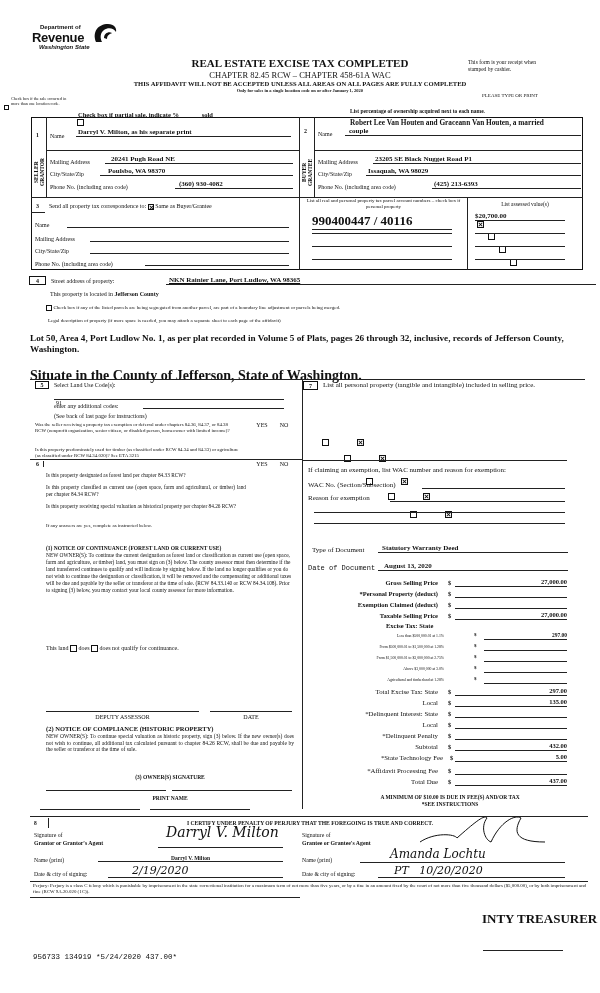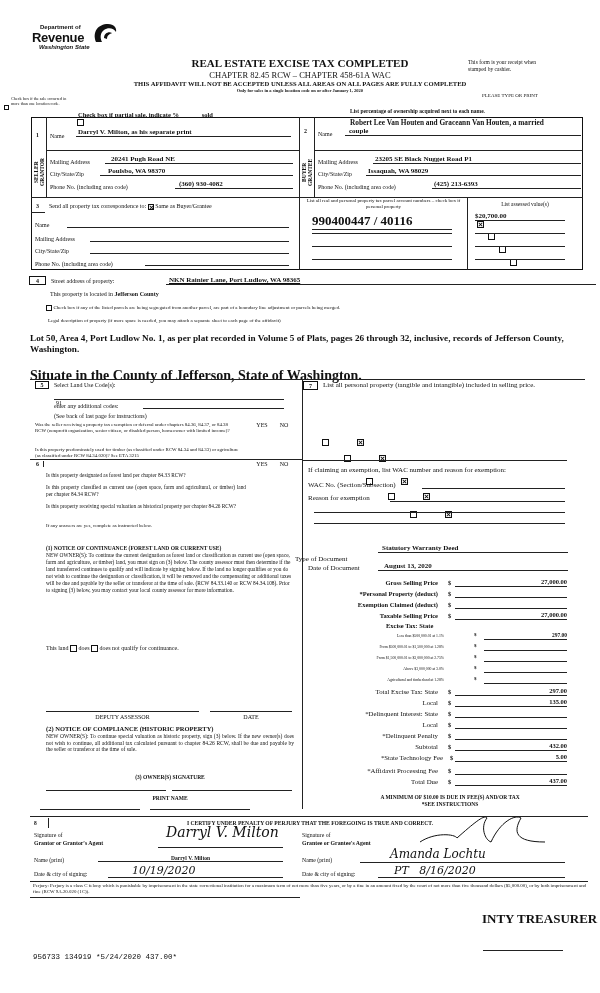--- a/index.html
+++ b/index.html
@@ -215,23 +215,23 @@
 <div class="hline" style="left:302px;top:460px;width:265px;"></div>
 <div class="abs md" style="left:308px;top:466px;">If claiming an exemption, list WAC number and reason for exemption:</div>
 <div class="abs md" style="left:308px;top:481px;">WAC No. (Section/Subsection)</div>
 <div class="abs ul" style="left:422px;top:483px;width:143px;height:6px;"></div>
 <div class="abs md" style="left:308px;top:494px;">Reason for exemption</div>
 <div class="abs ul" style="left:390px;top:496px;width:175px;height:6px;"></div>
 <div class="abs ul" style="left:314px;top:507px;width:251px;height:6px;"></div>
 <div class="abs ul" style="left:314px;top:518px;width:251px;height:6px;"></div>
 
 
-<div class="abs md" style="left:295px;top:546px;margin-top:9px;">Type of Document</div>
+<div class="abs md" style="left:312px;top:546px;">Type of Document</div>
 <div class="abs filled ul" style="left:378px;top:544px;width:190px;padding-left:4px;">Statutory Warranty Deed</div>
-<div class="abs md" style="left:308px;top:564px;">Date of Document</div>
+<div class="abs md" style="left:308px;top:564px;font-family:Liberation Mono, monospace;">Date of Document</div>
 <div class="abs filled ul" style="left:378px;top:562px;width:190px;padding-left:6px;">August 13, 2020</div>
 
 
 <div class="lbl-row" style="left:370px;top:579px;width:68px;">Gross Selling Price</div>
 <div class="dollar" style="left:448px;top:579px;">$</div>
 <div class="amt" style="left:455px;top:578px;width:112px;height:9px;">27,000.00</div>
 
 <div class="lbl-row" style="left:340px;top:590px;width:98px;">*Personal Property (deduct)</div>
 <div class="dollar" style="left:448px;top:590px;">$</div>
 <div class="amt" style="left:455px;top:589px;width:112px;height:9px;"></div>
@@ -311,32 +311,32 @@
 <div class="vline" style="left:48px;top:818px;height:10px;"></div>
 <div class="abs b center" style="left:130px;top:820px;width:360px;font-size:5.6px;">I CERTIFY UNDER PENALTY OF PERJURY THAT THE FOREGOING IS TRUE AND CORRECT.</div>
 
 <div class="abs" style="left:34px;top:832px;font-size:5.8px;">Signature of</div>
 <div class="abs b" style="left:34px;top:840px;font-size:5.8px;">Grantor or Grantor's Agent</div>
 <div class="abs ul hand" style="left:158px;top:824px;width:125px;height:24px;font-size:14px;padding-left:8px;">Darryl V. Milton</div>
 
 <div class="abs" style="left:34px;top:857px;font-size:5.8px;">Name (print)</div>
 <div class="abs ul center b" style="left:98px;top:855px;width:185px;font-size:5.5px;">Darryl V. Milton</div>
 <div class="abs" style="left:34px;top:871px;font-size:5.8px;">Date &amp; city of signing:</div>
-<div class="abs ul hand" style="left:108px;top:864px;width:175px;height:14px;font-size:11px;padding-left:24px;">10/19/2020</div>
+<div class="abs ul hand" style="left:108px;top:864px;width:175px;height:14px;font-size:11px;padding-left:24px;">2/19/2020</div>
 
 <div class="abs" style="left:302px;top:832px;font-size:5.8px;">Signature of</div>
 <div class="abs b" style="left:302px;top:840px;font-size:5.8px;">Grantee or Grantee's Agent</div>
 <svg class="abs" style="left:395px;top:812px;" width="175" height="36" viewBox="0 0 175 36">
   <path d="M25 30 C40 20, 60 22, 62 26 C80 10, 90 2, 92 6 C85 15, 90 28, 96 30 C105 10, 120 2, 126 6 C118 20, 120 30, 150 30" fill="none" stroke="#111" stroke-width="1"></path>
 </svg>
 
 <div class="abs" style="left:302px;top:857px;font-size:5.8px;">Name (print)</div>
 <div class="abs ul hand" style="left:360px;top:847px;width:205px;height:16px;font-size:12px;padding-left:30px;">Amanda Lochtu</div>
 <div class="abs" style="left:302px;top:871px;font-size:5.8px;">Date &amp; city of signing:</div>
-<div class="abs ul hand" style="left:378px;top:864px;width:187px;height:14px;font-size:11px;padding-left:16px;white-space:pre;">PT   8/16/2020</div>
+<div class="abs ul hand" style="left:378px;top:864px;width:187px;height:14px;font-size:11px;padding-left:16px;white-space:pre;">PT   10/20/2020</div>
 
 <div class="hline" style="left:30px;top:881px;width:558px;"></div>
 <div class="abs" style="left:33px;top:883px;width:555px;font-size:4.9px;line-height:6px;">
   <span>Perjury:  Perjury is a class C felony which is punishable by imprisonment in the state correctional institution for a maximum term of not more than five years, or by a fine in an amount fixed by the court of not more than five thousand dollars ($5,000.00), or by both imprisonment and fine (RCW 9A.20.020 (1C)).</span>
 </div>
 <div class="hline" style="left:30px;top:897px;width:270px;"></div>
 
 
 <div class="abs mono" style="left:33px;top:953px;font-size:7.5px;">956733 134919 *5/24/2020 437.00*</div>
 <div class="hline" style="left:483px;top:950px;width:80px;"></div>

